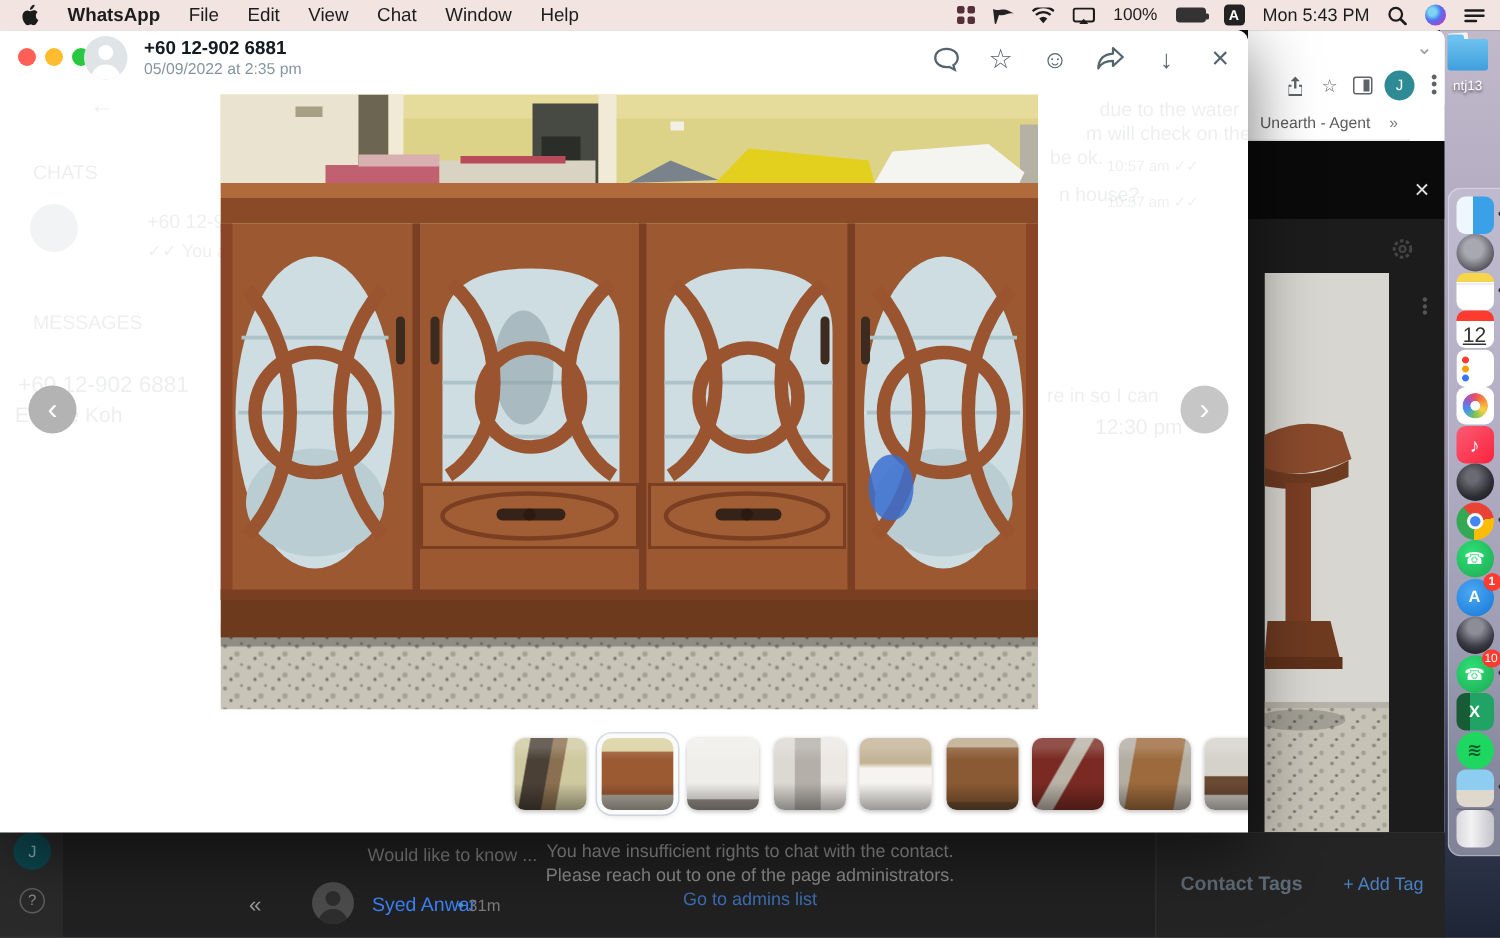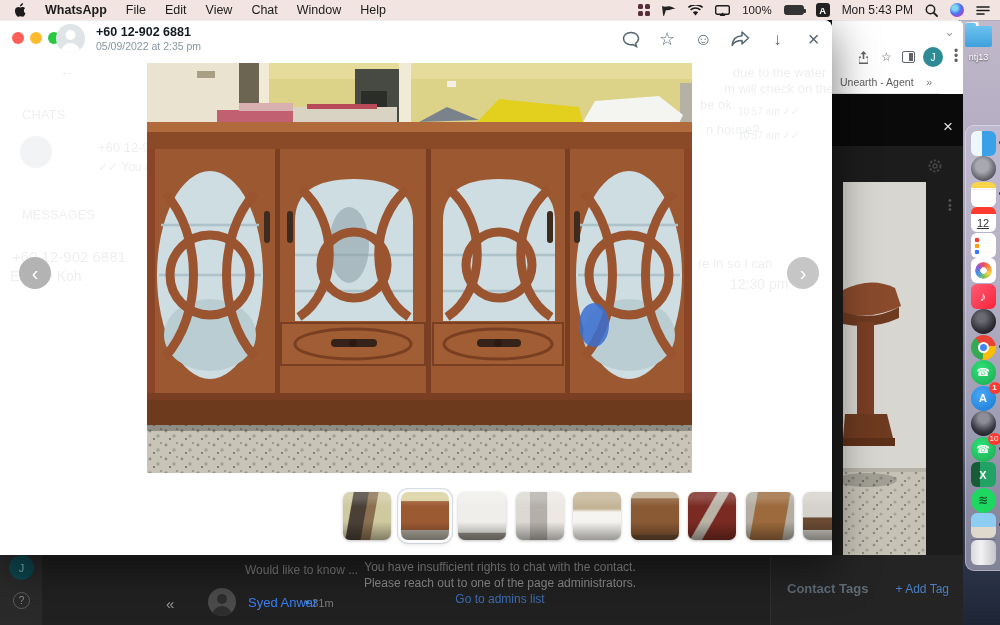--- a/index.html
+++ b/index.html
@@ -110,21 +110,21 @@
   .dock { position:absolute; right:0; top:125px; width:35px; height:446px; z-index:40;
     background:rgba(200,196,216,.55); border:1px solid rgba(255,255,255,.35); border-right:none; border-radius:9px 0 0 9px;
     display:flex; flex-direction:column; align-items:center; justify-content:space-between; padding:5px 0; }
   .dicon { width:25px; height:25px; border-radius:6px; position:relative; display:flex; align-items:center; justify-content:center; font-size:11px; color:#fff; }
   .dicon.round { border-radius:50%; }
   .badge { position:absolute; top:-4px; right:-5px; min-width:12px; height:12px; padding:0 2px; background:#ff3b30; border-radius:7px; color:#fff; font-size:8px; line-height:12px; text-align:center; }
   .rdot { position:absolute; right:-6px; top:10px; width:3px; height:3px; border-radius:50%; background:#2d2d2d; }
   .di-finder { background:linear-gradient(90deg,#eef7fd 0 11px,#3aa0e8 11px); }
   .di-launchpad { background:radial-gradient(circle at 45% 40%,#a8a8b0 0 30%,#5a5a62 70%,#36363c); }
   .di-notes { background:linear-gradient(180deg,#f7d54a 0 6px,#fff 6px 7px,#eee 7px 8px,#fff 8px); }
-  .di-calendar { background:linear-gradient(180deg,#ff3b30 0 7px,#fff 7px); color:#333; font-size:11px; padding-top:6px;text-decoration:underline; }
+  .di-calendar { background:linear-gradient(180deg,#ff3b30 0 7px,#fff 7px); color:#333; font-size:14px; padding-top:6px;text-decoration:underline; }
   .di-reminders { background:#fff, }
   .di-reminders { background-image:radial-gradient(circle at 6px 7px,#fa3b30 2px,transparent 2.6px),radial-gradient(circle at 6px 13px,#f99f0a 2px,transparent 2.6px),radial-gradient(circle at 6px 19px,#3478f6 2px,transparent 2.6px),linear-gradient(#fff,#fff); }
   .di-photos { background:#fff; }
   .di-photos i { width:17px; height:17px; border-radius:50%; background:conic-gradient(#ef4f5f,#f7923b,#f7d148,#7ec452,#3f99ec,#8c5fd6,#ef4f5f); -webkit-mask:radial-gradient(circle,transparent 0 3px,#000 3.5px); mask:radial-gradient(circle,transparent 0 3px,#000 3.5px); }
   .di-music { background:linear-gradient(135deg,#fb5c74,#fa233b); font-size:13px; }
   .di-dark1 { background:radial-gradient(circle at 42% 35%,#6a6a72 0 18%,#2c2c32 62%,#141418); }
   .di-chrome { background:conic-gradient(from -40deg,#ea4335 0 120deg,#fbbc05 0 225deg,#34a853 0 360deg); }
   .di-chrome i { width:11px; height:11px; border-radius:50%; background:#fff; display:flex; align-items:center; justify-content:center; }
   .di-chrome i::after { content:""; width:7px; height:7px; border-radius:50%; background:#4285f4; }
   .di-whatsapp { background:radial-gradient(circle at 40% 35%,#2ee077,#1da851); font-size:11px; }

